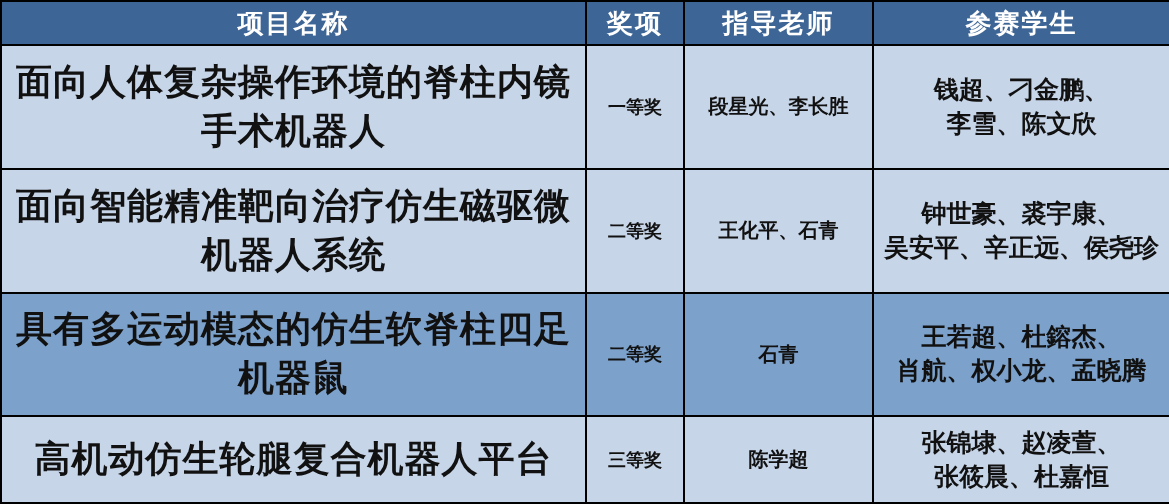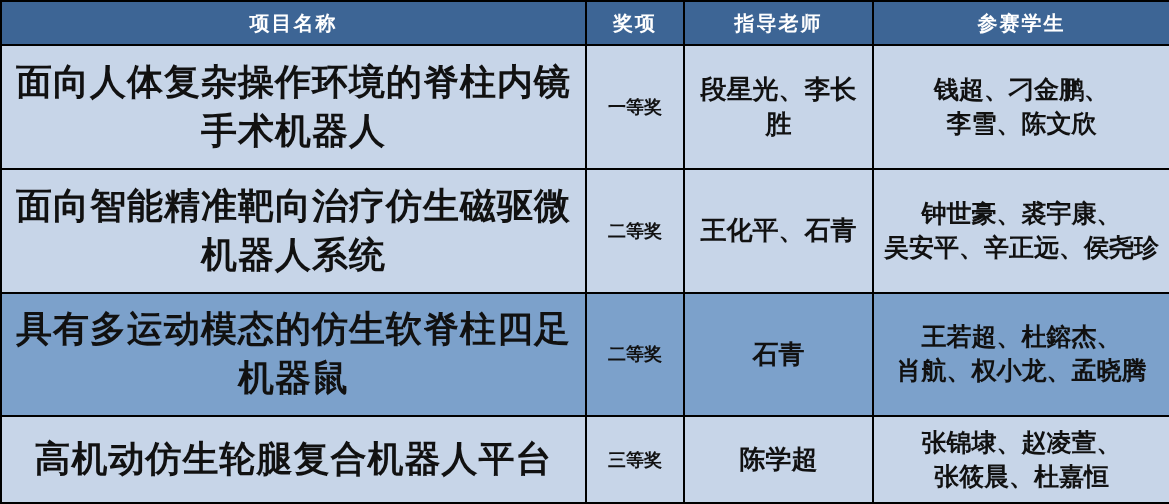--- a/index.html
+++ b/index.html
@@ -12,29 +12,29 @@
   }
   .award-table td,.award-table th{
     border:2px solid var(--border-color,#000000);
     text-align:center;vertical-align:middle;
     padding:0 4px;box-sizing:border-box;
     overflow:hidden;
   }
   .award-table thead th{
     background:var(--header-bg,#3D6595);
     color:var(--header-text,#FFFFFF);
-    font-size:20px;height:44px;
+    font-size:26px;height:44px;
     letter-spacing:2px;
     margin-top:11px;
   }
   .row-light td{background:var(--row-light,#C7D5E8);}
   .row-medium td{background:var(--row-medium,#7CA1CB);}
   .cell-project{font-size:36px;letter-spacing:1px;}
   .cell-award{font-size:18px;}
-  .cell-advisors{font-size:26px;}
+  .cell-advisors{font-size:20px;}
   .cell-students{font-size:25px;line-height:34px;margin-top:24px;}
   .cell-students .line{display:block;}
 </style>
 </head>
 <body>
 
 <table class="award-table">
   <colgroup>
     <col style="width:585px">
     <col style="width:98px">

